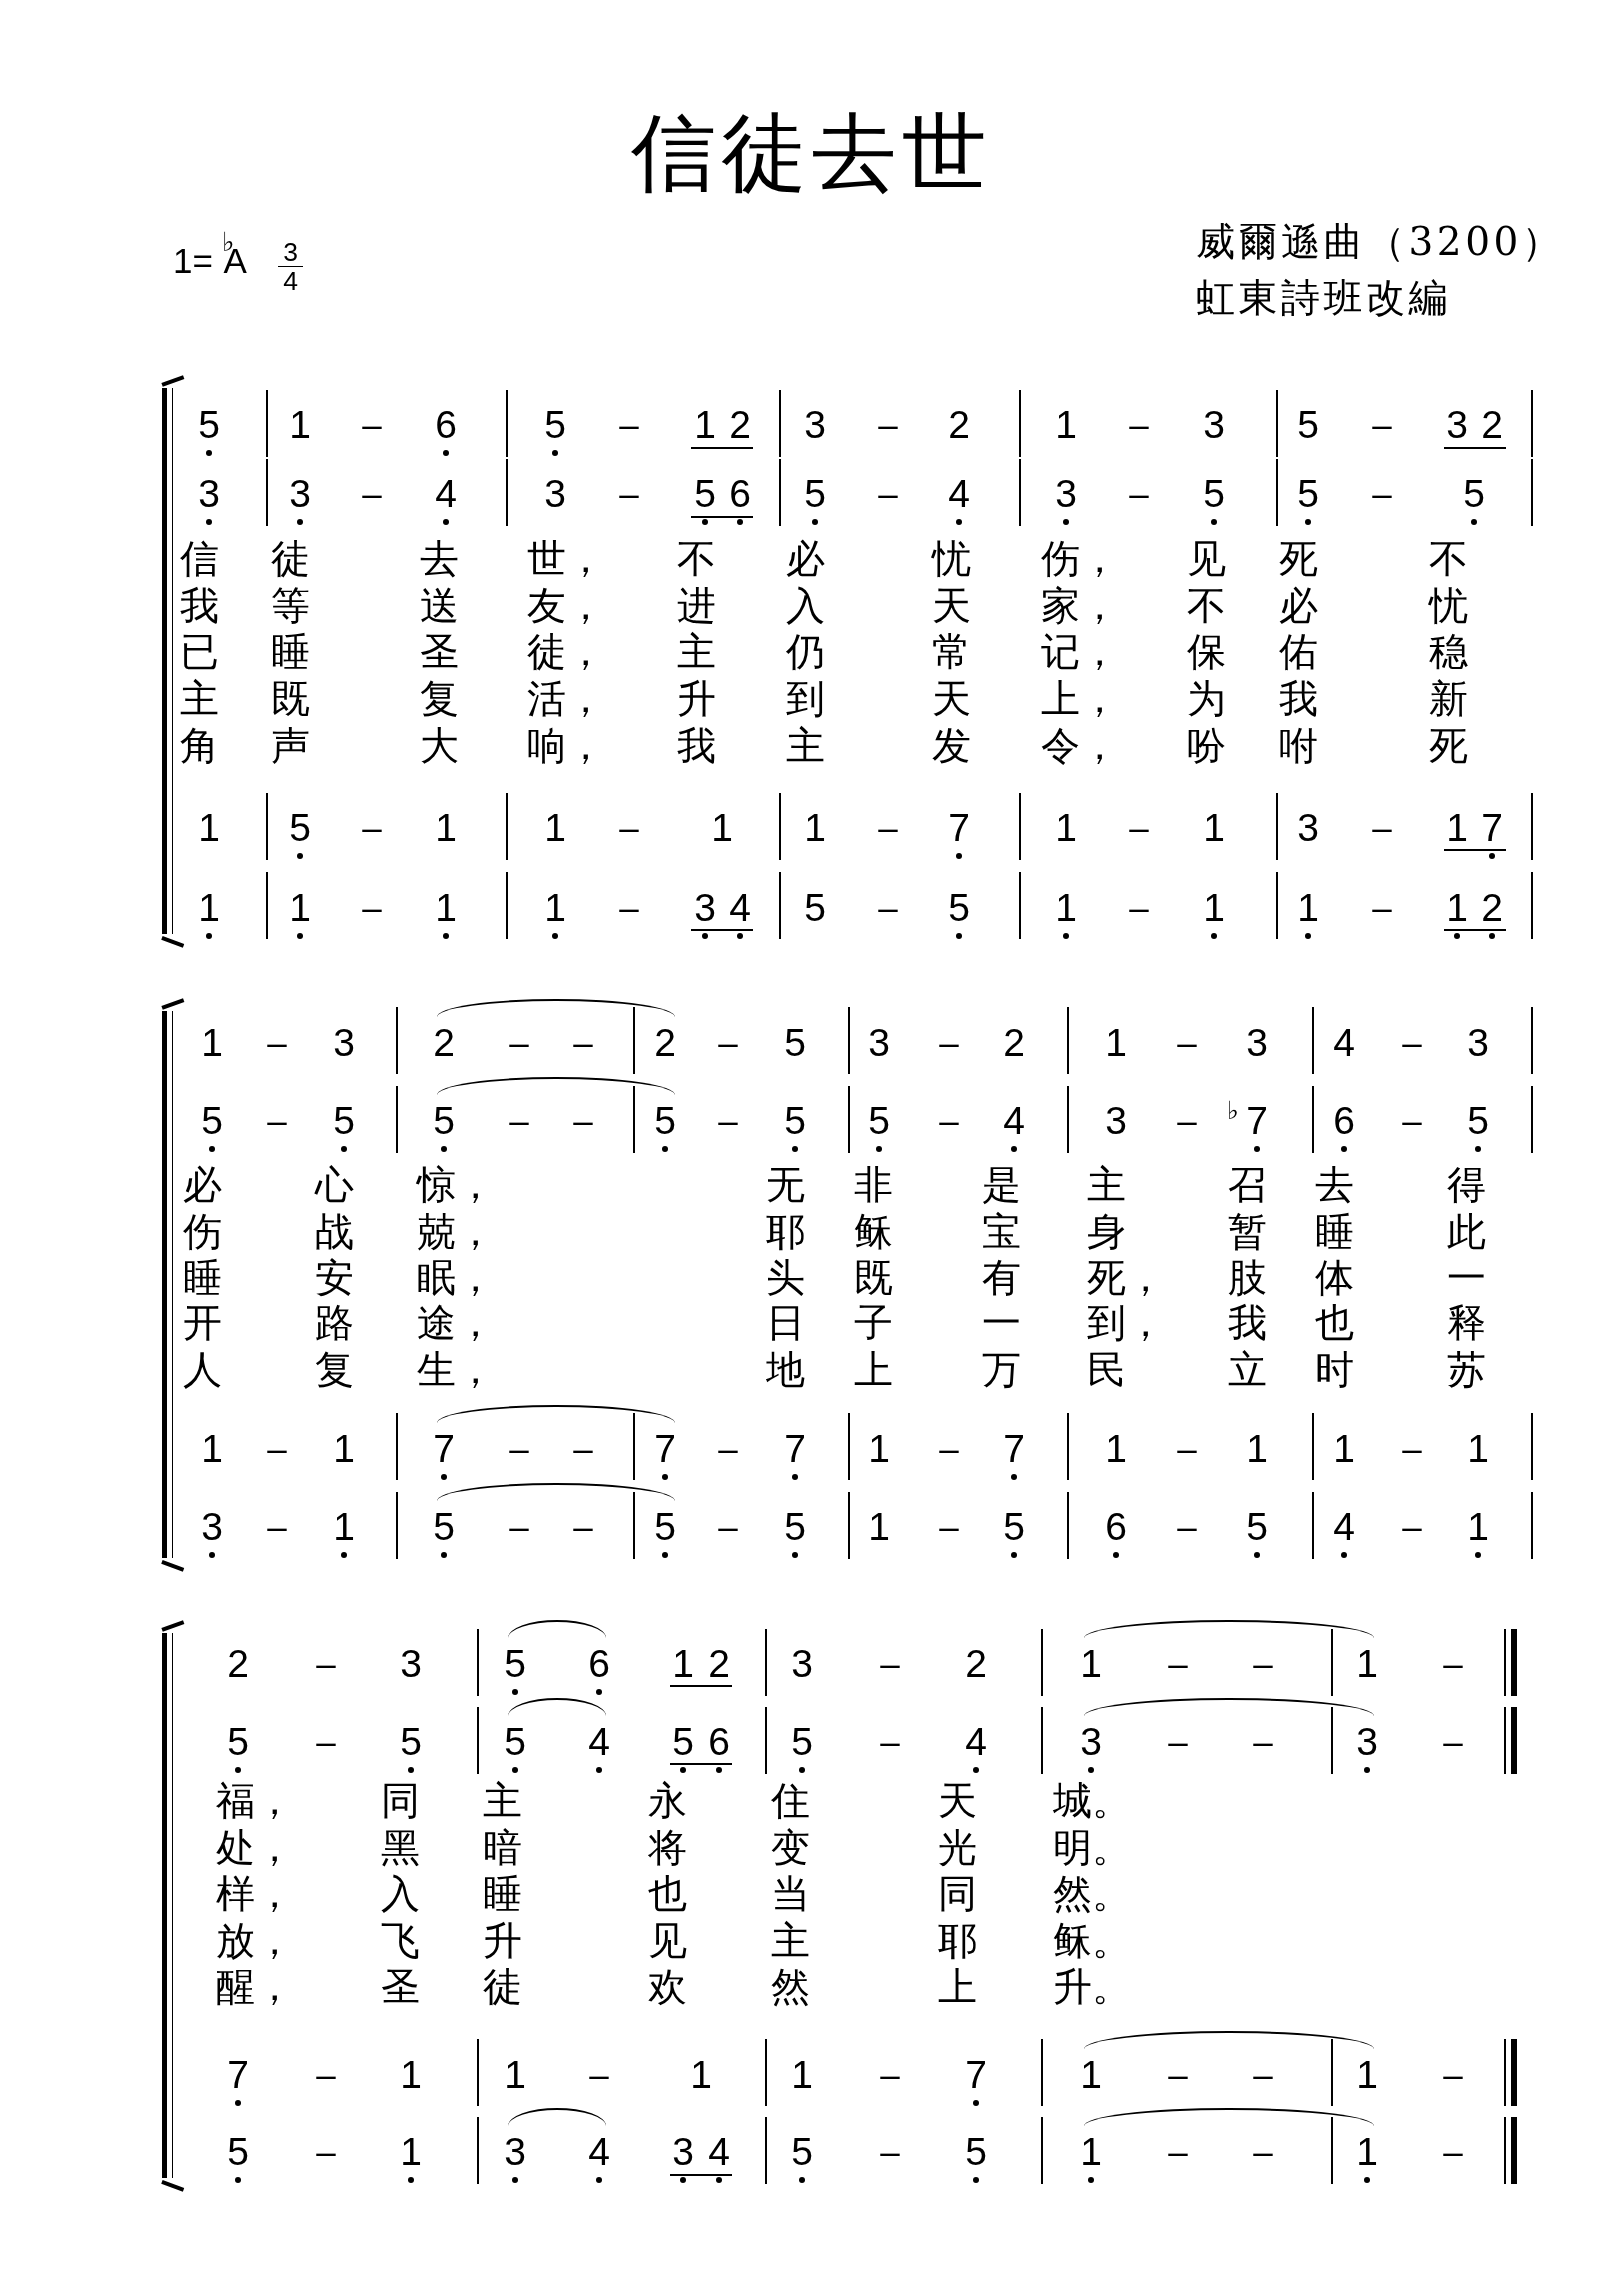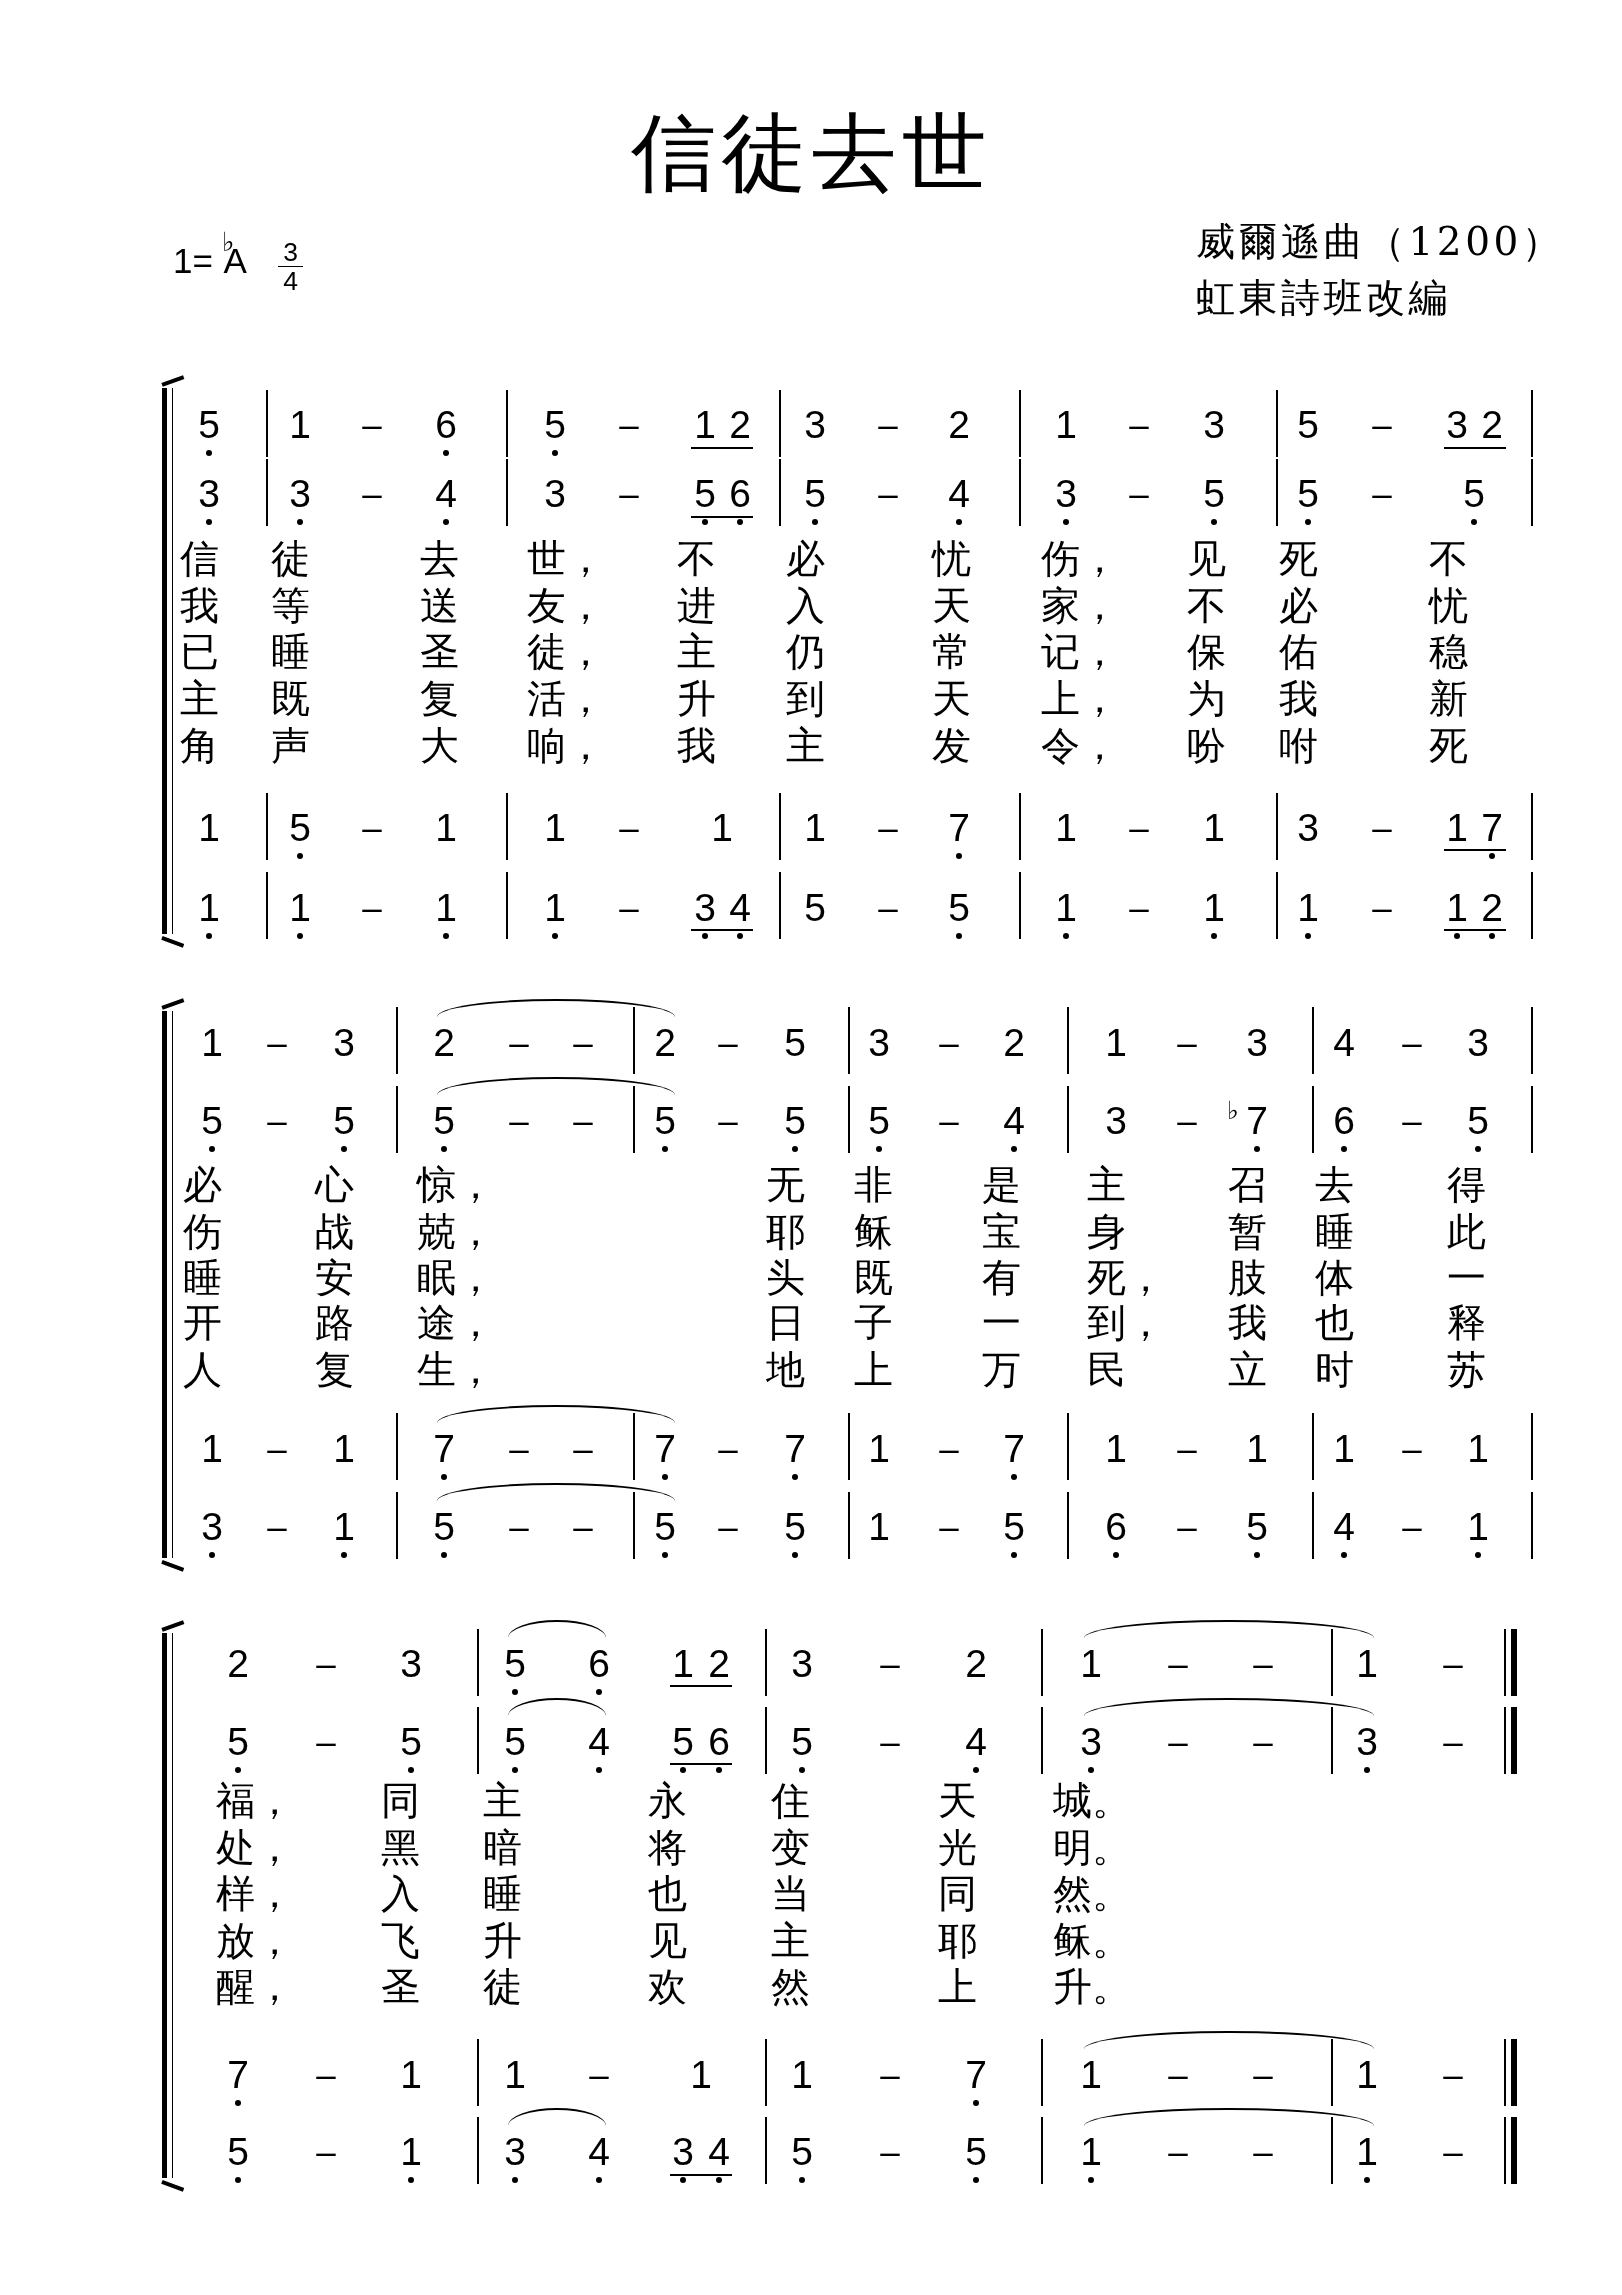--- a/index.html
+++ b/index.html
@@ -32,21 +32,21 @@
   <div class="title">信徒去世</div>
 
   <div class="key">
     <span>1=</span><span class="flat">♭</span><span class="tonic">A</span>
   </div>
   <div class="timesig">
     <span class="num">3</span>
     <span class="den">4</span>
   </div>
 
-  <div class="credit" style="top:219px">威爾遜曲（1200）</div>
+  <div class="credit" style="top:219px">威爾遜曲（3200）</div>
   <div class="credit" style="top:275px">虹東詩班改編</div>
 
   <div id="systems">
       <div class="sys">
         <div class="bracket" style="left: 162px; top: 388px; height: 546px;">
           <div class="tick-top"></div>
           <div class="tick-bot"></div>
         </div>
         <div class="bar" style="left: 266px; top: 390px; height: 67px;"></div>
         <div class="bar" style="left: 506px; top: 390px; height: 67px;"></div>

